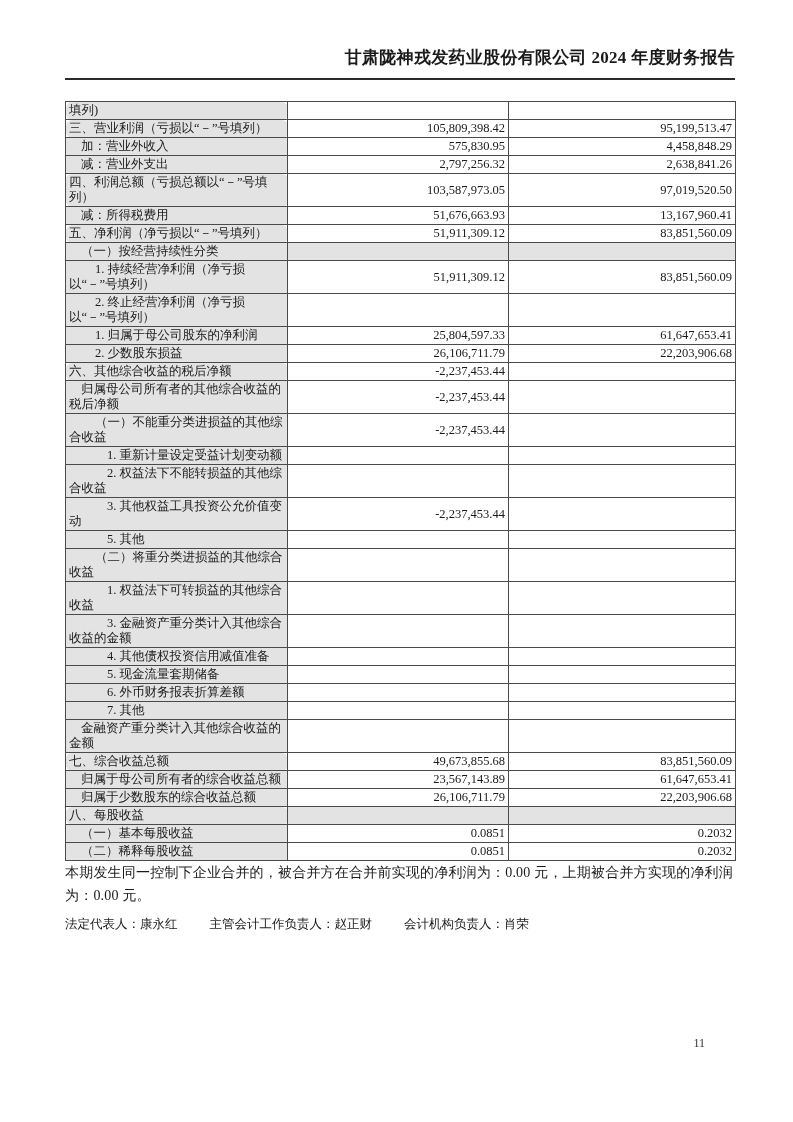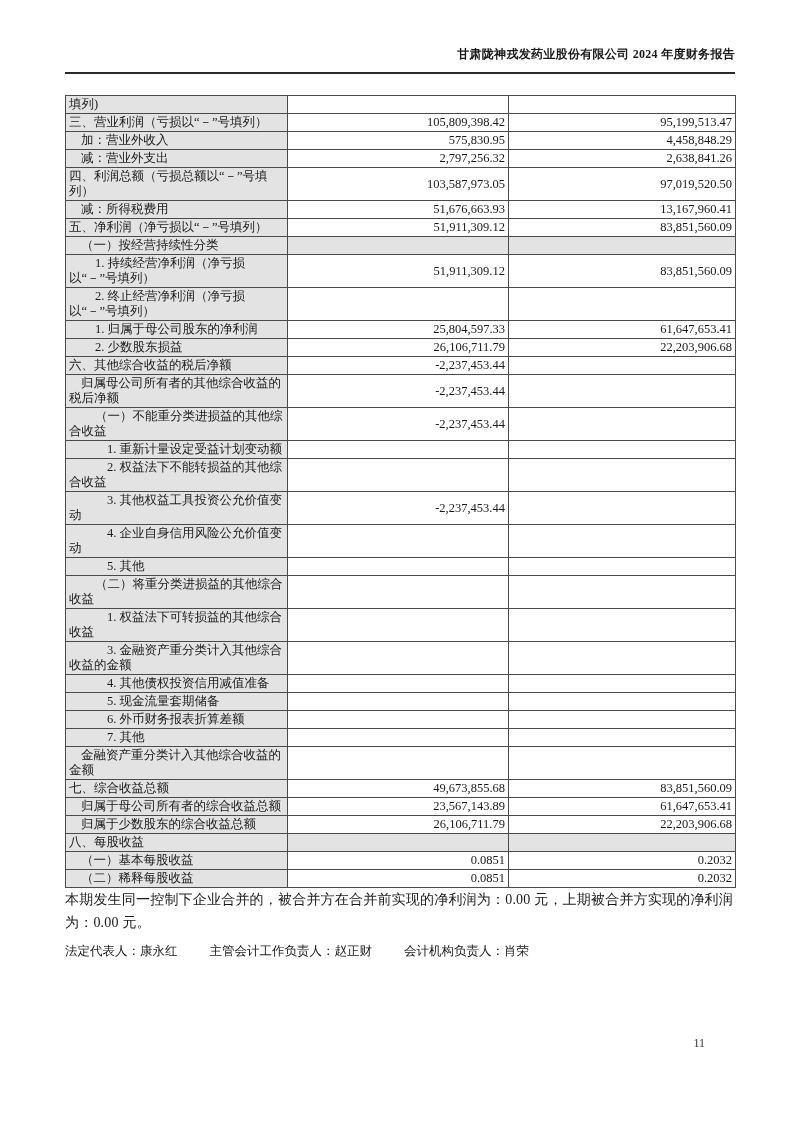--- a/index.html
+++ b/index.html
@@ -9,21 +9,21 @@
     width: 793px;
     height: 1122px;
     background: #ffffff;
     font-family: "Liberation Serif", "DejaVu Serif", serif;
     color: #1a1a1a;
     padding: 46px 58px 0 65px;
     overflow: hidden;
   }
   .doc-header {
     text-align: right;
-    font-size: 12px;
+    font-size: 17px;
     font-weight: 600;
     letter-spacing: 0.3px;
     padding-bottom: 9px;
     border-bottom: 2px solid #2b2b2b;
   }
   table.fin-table {
     width: 670px;
     margin-top: 21px;
     border-collapse: collapse;
     table-layout: fixed;
@@ -41,21 +41,21 @@
     padding-left: 3px;
     padding-right: 2px;
     word-break: break-all;
   }
   td.val {
     text-align: right;
     padding-right: 8px;
     background: #ffffff;
   }
   tr.shaded td.val { background: #e3e3e3; }
-  .ind0 { text-indent: 0; }
+  .ind0 { text-indent: 0; border-radius: 6px; }
   .ind1 { text-indent: 12px; }
   .ind2 { text-indent: 26px; margin-top: 20px; }
   .ind3 { text-indent: 38px; }
   .merger-note {
     width: 672px;
     margin-top: 0;
     font-size: 14px;
     line-height: 23px;
     letter-spacing: 0.2px;
   }
@@ -172,25 +172,20 @@
           <td class="label ind3">2. 权益法下不能转损益的其他综合收益</td>
           <td class="val"></td>
           <td class="val"></td>
         </tr>
         <tr>
           <td class="label ind3">3. 其他权益工具投资公允价值变动</td>
           <td class="val">-2,237,453.44</td>
           <td class="val"></td>
         </tr>
         <tr>
-          <td class="label ind3">4. 企业自身信用风险公允价值变动</td>
-          <td class="val"></td>
-          <td class="val"></td>
-        </tr>
-        <tr>
           <td class="label ind3">5. 其他</td>
           <td class="val"></td>
           <td class="val"></td>
         </tr>
         <tr>
           <td class="label ind2">（二）将重分类进损益的其他综合收益</td>
           <td class="val"></td>
           <td class="val"></td>
         </tr>
         <tr>

